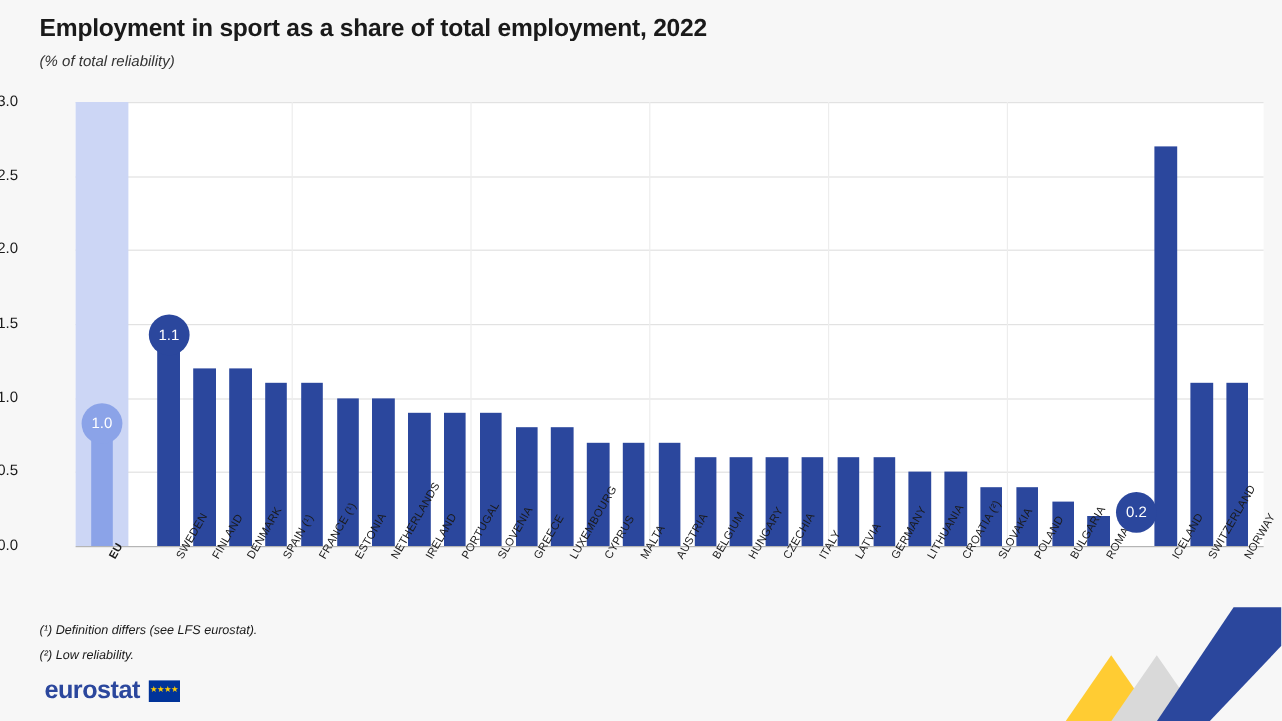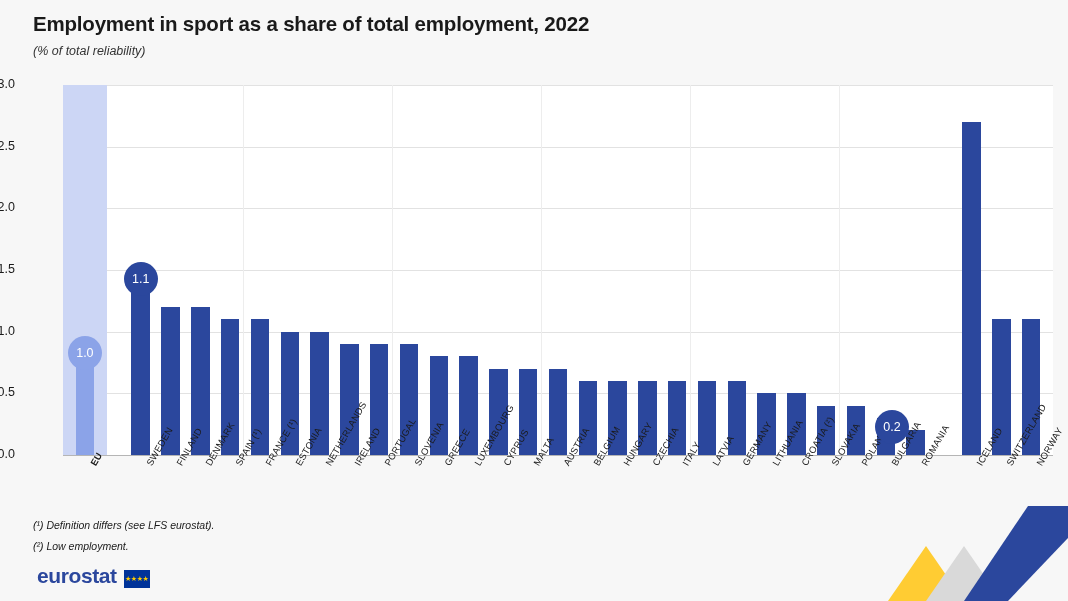--- a/index.html
+++ b/index.html
@@ -124,21 +124,21 @@
     color: #1a1a1a;
     white-space: nowrap;
   }
   .fn1 { top: 519px; }
   .fn2 { top: 540px; }
   .logo {
     position: absolute;
     left: 37px;
     top: 564px;
     display: flex;
-    align-items: flex-end;
+    align-items: center;
     gap: 7px;
   }
   .logo-text {
     font-size: 21px;
     font-weight: bold;
     color: #2b479d;
     letter-spacing: -0.4px;
   }
   .eu-flag {
     width: 26px;
@@ -267,25 +267,25 @@
       <div class="xlabel" style="left: 859.065px; top: 462px;">POLAND</div>
       <div class="xlabel" style="left: 888.871px; top: 462px;">BULGARIA</div>
       <div class="xlabel" style="left: 918.677px; top: 462px;">ROMANIA</div>
       <div class="xlabel" style="left: 974.484px; top: 462px;">ICELAND</div>
       <div class="xlabel" style="left: 1004.29px; top: 462px;">SWITZERLAND</div>
       <div class="xlabel" style="left: 1034.1px; top: 462px;">NORWAY</div>
     </div>
   <div id="callouts">
       <div class="callout eu-callout" style="width: 34px; height: 34px; left: 67.9032px; top: 336.333px;">1.0</div>
       <div class="callout" style="width: 34px; height: 34px; left: 123.71px; top: 262.333px;">1.1</div>
-      <div class="callout" style="width: 34px; height: 34px; left: 875px; top: 410.333px;">0.2</div>
+      <div class="callout" style="width: 34px; height: 34px; left: 930px; top: 410.333px;">0.2</div>
     </div>
 
   <div class="footnote fn1">(¹) Definition differs (see LFS eurostat).</div>
-  <div class="footnote fn2">(²) Low employment.</div>
+  <div class="footnote fn2">(²) Low reliability.</div>
 
   <div class="logo">
     <span class="logo-text">eurostat</span>
     <span class="eu-flag">
         <span class="stars">★★★★</span>
       </span>
   </div>
 
   <div class="deco">
     <svg width="180" height="115" viewBox="0 0 180 115">

